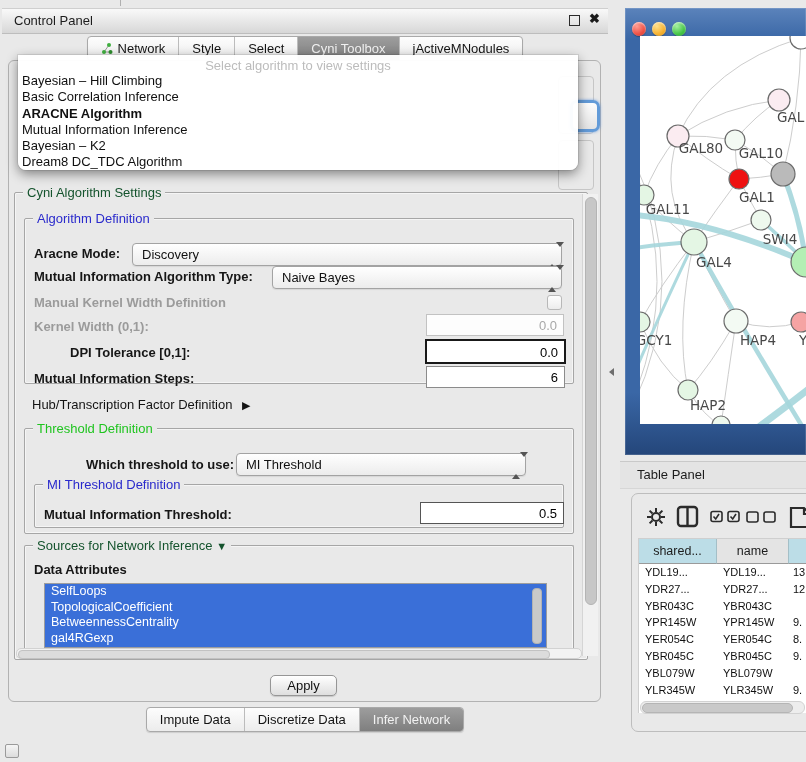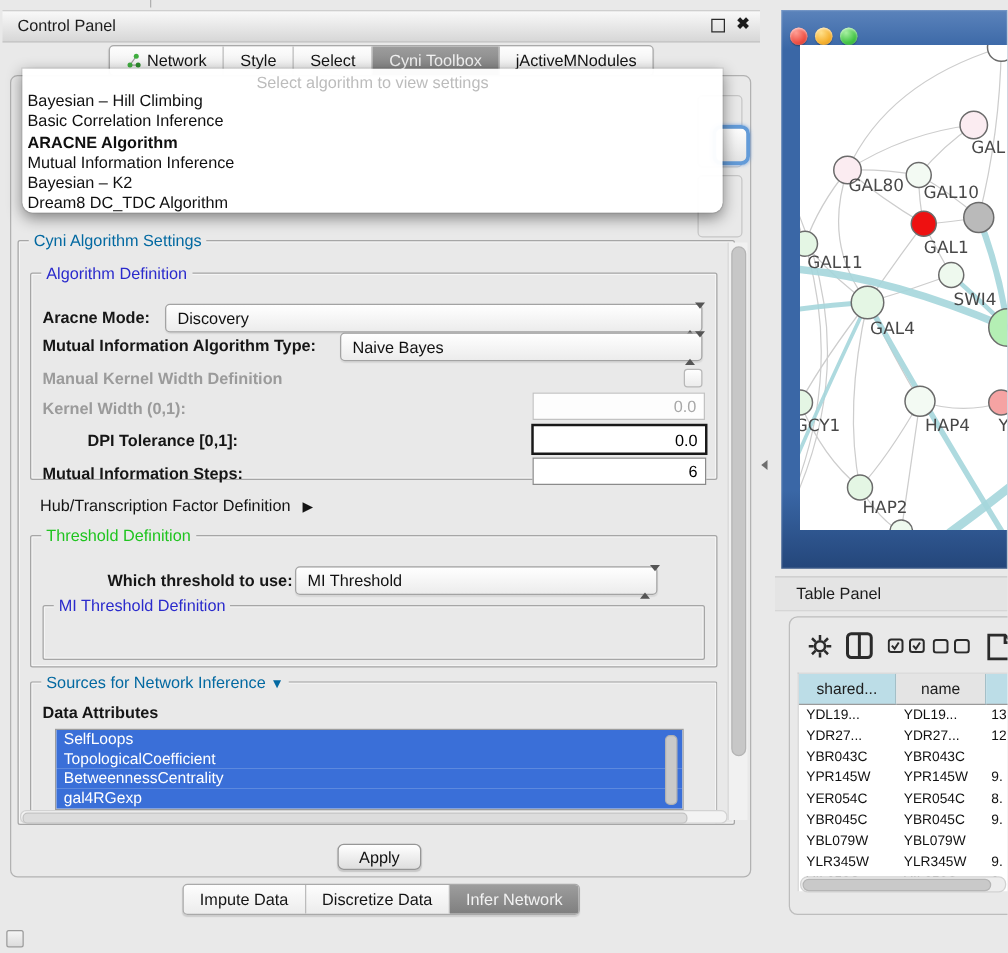--- a/index.html
+++ b/index.html
@@ -28,21 +28,21 @@
   
   .popup{left:18px;top:55px;width:560px;height:115px;background:rgba(255,255,255,.97);box-shadow:0 4px 12px rgba(0,0,0,.45),0 0 0 1px rgba(0,0,0,.08);border-radius:0 0 8px 8px;z-index:40;}
   .popup .ph{position:absolute;left:0;top:3px;width:100%;text-align:center;font-size:13px;color:#bcbcbc;}
   .popup .items{position:absolute;left:4px;top:18px;right:4px;}
   .dd-item{font-size:13px;line-height:16.3px;color:#101010;white-space:nowrap;}
   .dd-item.bold{font-weight:700;}
 
   
   .fs{border:1px solid #a6a6a6;border-radius:2px;box-shadow:inset 0 0 0 1px rgba(255,255,255,.55);}
   .fs>.lg{position:absolute;top:-8px;left:8px;background:#e9e9e9;padding:0 4px;font-size:13px;line-height:15px;white-space:nowrap;}
-  .lg.blue{color:#2a2acc;} .lg.green{color:#1fc41f;} .lg.black{color:#0369a1;}
+  .lg.blue{color:#2a2acc;} .lg.green{color:#1fc41f;} .lg.black{color:#14532d;}
 
   .lbl{font-size:13px;font-weight:700;color:#161616;white-space:nowrap;}
   .lbl.dis{color:#9b9b9b;}
 
   .combo{background:linear-gradient(#ffffff,#ececec);border:1px solid #a3a3a3;border-radius:4px;height:21px;box-shadow:0 1px 1px rgba(0,0,0,.08);}
   .combo .cv{position:absolute;left:9px;top:3px;font-size:13px;color:#111;}
   .combo .arr{position:absolute;right:4px;top:3px;width:9px;height:15px;}
   .tri-u{width:0;height:0;border-left:4px solid transparent;border-right:4px solid transparent;border-bottom:5px solid #555;margin-bottom:3px;}
   .tri-d{width:0;height:0;border-left:4px solid transparent;border-right:4px solid transparent;border-top:5px solid #555;}
 
@@ -194,20 +194,24 @@
     <span style="font-size:11px;margin-left:6px;">▶</span>
   </div>
   <span class="abs lbl" style="left:86px;top:457px;">Which threshold to use:</span>
   <div class="abs combo" style="left:236px;top:453px;width:288px;">
     <span class="cv">MI Threshold</span>
     <span class="arr"><span class="tri-u"></span><span class="tri-d"></span></span>
   </div>
 
   <div class="abs fs" style="left:34px;top:484px;width:528px;height:42px;">
     <span class="lg blue">MI Threshold Definition</span>
+  </div>
+  <span class="abs lbl" style="left:44px;top:507px;">Mutual Information Threshold:</span>
+  <div class="abs field f-norm" style="left:420px;top:502px;width:142px;height:20px;border-color:#555;">
+    <span>0.5</span>
   </div>
 
   <div class="abs fs" style="left:24px;top:545px;width:548px;height:113px;border-bottom:none;">
     <span class="lg black">
       <span>Sources for Network Inference</span>
       <span style="font-size:11px;">▼</span>
     </span>
   </div>
   <span class="abs lbl" style="left:34px;top:562px;">Data Attributes</span>
   <div class="abs attr-list" style="left:44px;top:583px;width:501px;height:63px;">

